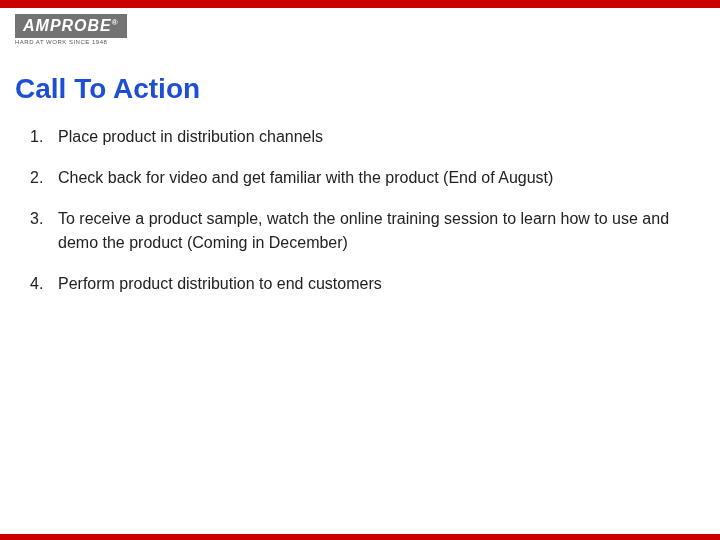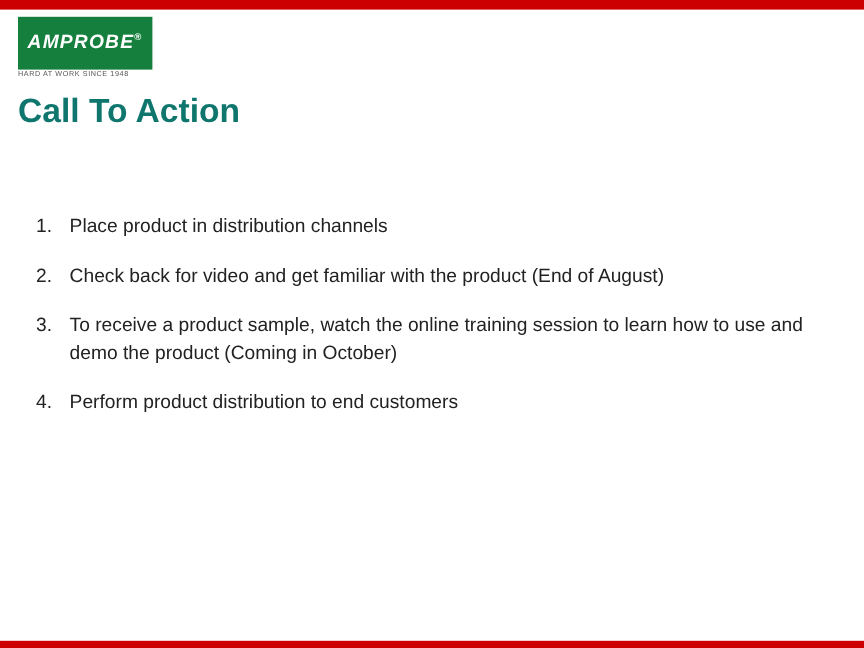--- a/index.html
+++ b/index.html
@@ -32,22 +32,22 @@
       border-bottom: none;
     }
 
     .logo-container {
       display: flex;
       flex-direction: column;
       align-items: flex-start;
     }
 
     .logo-box {
-      background: #15803d;
-      padding: 13px 8px;
+      background: #737373;
+      padding: 3px 8px;
       display: inline-block;
     }
 
     .logo-text {
       color: #ffffff;
       font-size: 16px;
       font-weight: 900;
       letter-spacing: 1px;
       font-style: italic;
     }
@@ -62,33 +62,33 @@
       font-size: 6px;
       color: #555555;
       letter-spacing: 0.5px;
       margin-top: 1px;
     }
 
     
     .page-title {
       font-size: 28px;
       font-weight: bold;
-      color: #0f766e;
+      color: #1d4ed8;
       padding: 8px 15px 20px 15px;
+      margin-top: 16px;
     }
 
     
     .content {
       padding: 0 15px 0 30px;
     }
 
     .content ol {
       list-style: none;
       counter-reset: item;
-      margin-top: 48px;
     }
 
     .content ol li {
       counter-increment: item;
       display: flex;
       align-items: flex-start;
       margin-bottom: 18px;
       font-size: 16px;
       color: #222222;
       line-height: 1.45;
@@ -133,21 +133,21 @@
 
 <div class="content">
   <ol>
     <li>
       <span>Place product in distribution channels</span>
     </li>
     <li>
       <span>Check back for video and get familiar with the product (End of August)</span>
     </li>
     <li>
-      <span>To receive a product sample, watch the online training session to learn how to use and demo the product (Coming in October)</span>
+      <span>To receive a product sample, watch the online training session to learn how to use and demo the product (Coming in December)</span>
     </li>
     <li>
       <span>Perform product distribution to end customers</span>
     </li>
   </ol>
 </div>
 
 <div class="bottom-bar"></div>
 
 </body></html>

